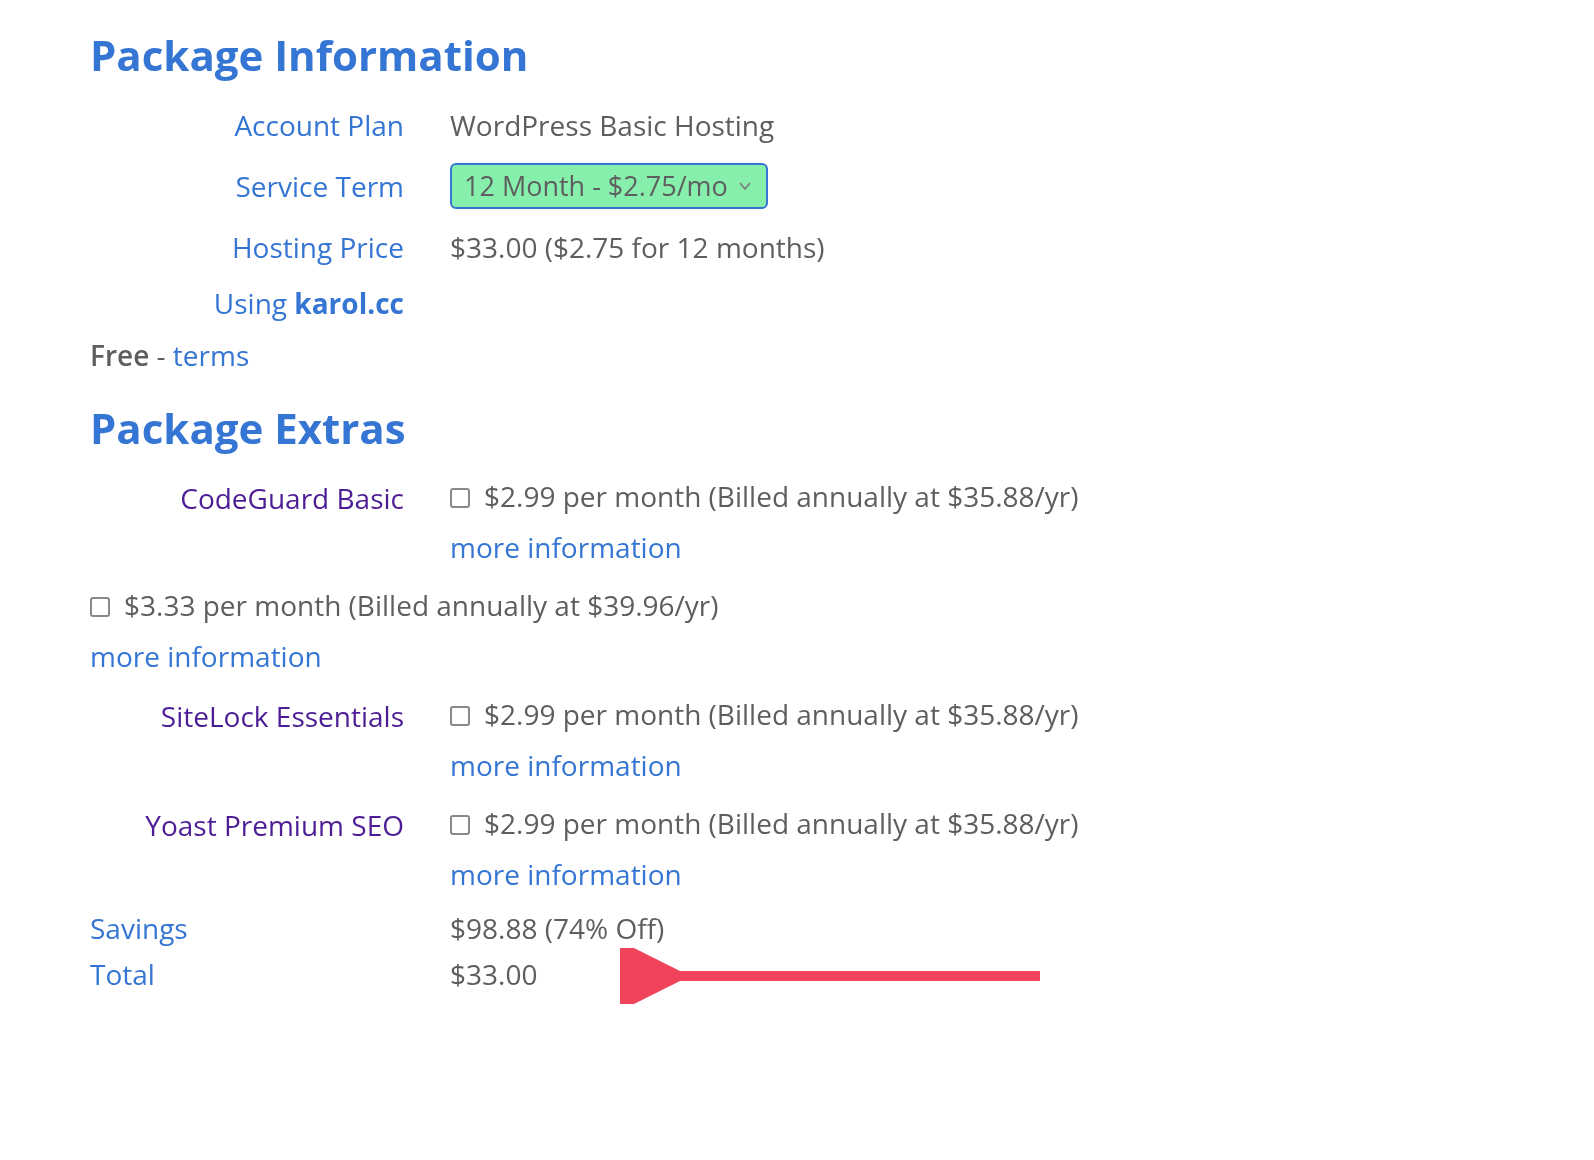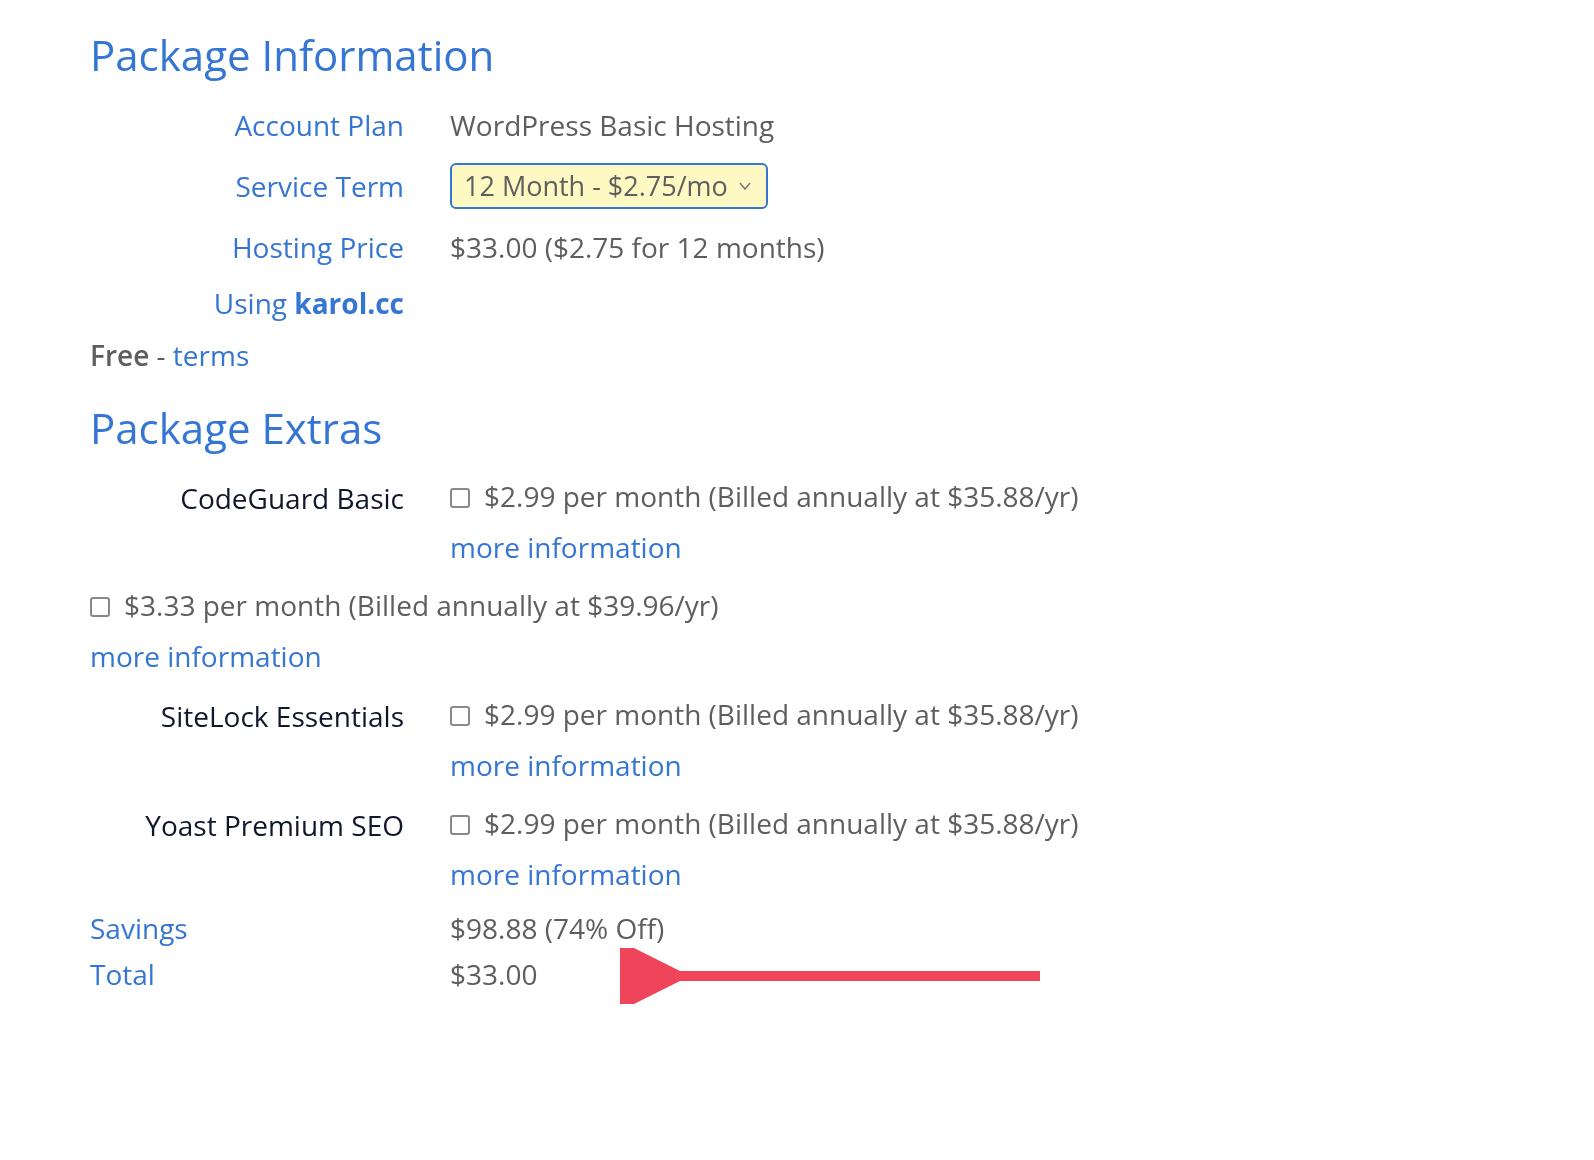--- a/index.html
+++ b/index.html
@@ -6,21 +6,21 @@
   body {
     font-family: -apple-system, BlinkMacSystemFont, "Segoe UI", "Open Sans", Helvetica, Arial, sans-serif;
     background: #fff;
     width: 1594px;
     height: 1160px;
     padding: 20px 90px;
     color: #5a5a5a;
   }
   h2.section {
     font-size: 42px;
-    font-weight: 400;
+    font-weight: 700;
     color: #3575d3;
     margin: 6px 0 22px 0;
   }
   .row {
     display: flex;
     align-items: center;
     margin-bottom: 18px;
     font-size: 28px;
     line-height: 36px;
   }
@@ -42,42 +42,42 @@
   .domain-label .bold { font-weight:700; color:#3575d3; }
   .select-wrap {
     display: inline-flex;
     align-items: center;
     border: 2px solid #3575d3;
     border-radius: 6px;
     padding: 3px 14px 3px 12px;
     font-size: 27px;
     color: #5e5e5e;
     cursor: pointer;
-    background:#fef9c3;
+    background:#86efac;
   }
   .select-wrap .chev {
     display:inline-block;
     margin-left:10px;
     width:14px; height:14px;
     position:relative;
   }
   .select-wrap .chev svg { display:block; }
   .link { color: #3575d3; cursor: pointer; }
   .extras { margin-top: 8px; }
   .extra-row {
     display: flex;
     align-items: flex-start;
     font-size: 28px;
     line-height: 36px;
     margin-bottom: 22px;
   }
   .extra-row .label {
     flex: 0 0 360px;
     text-align: right;
-    color: #0f172a;
+    color: #4c1d95;
     padding-right: 46px;
     padding-top: 2px;
   }
   .extra-row .value { flex: 1; color:#5e5e5e; }
   .cb {
     display:inline-block;
     width:20px; height:20px;
     border:2px solid #898989;
     border-radius:3px;
     vertical-align: -1px;

